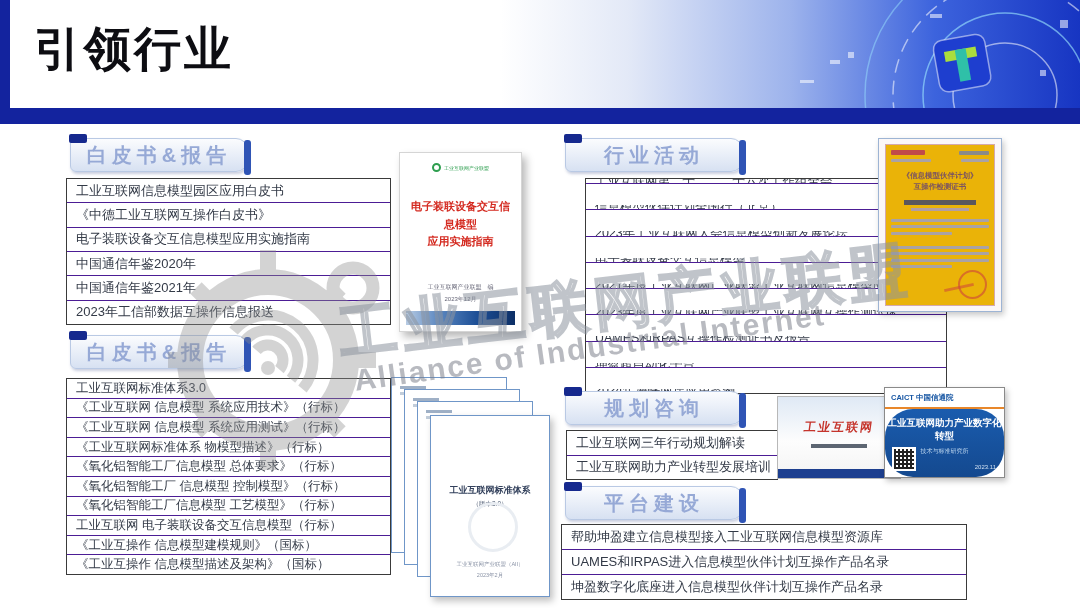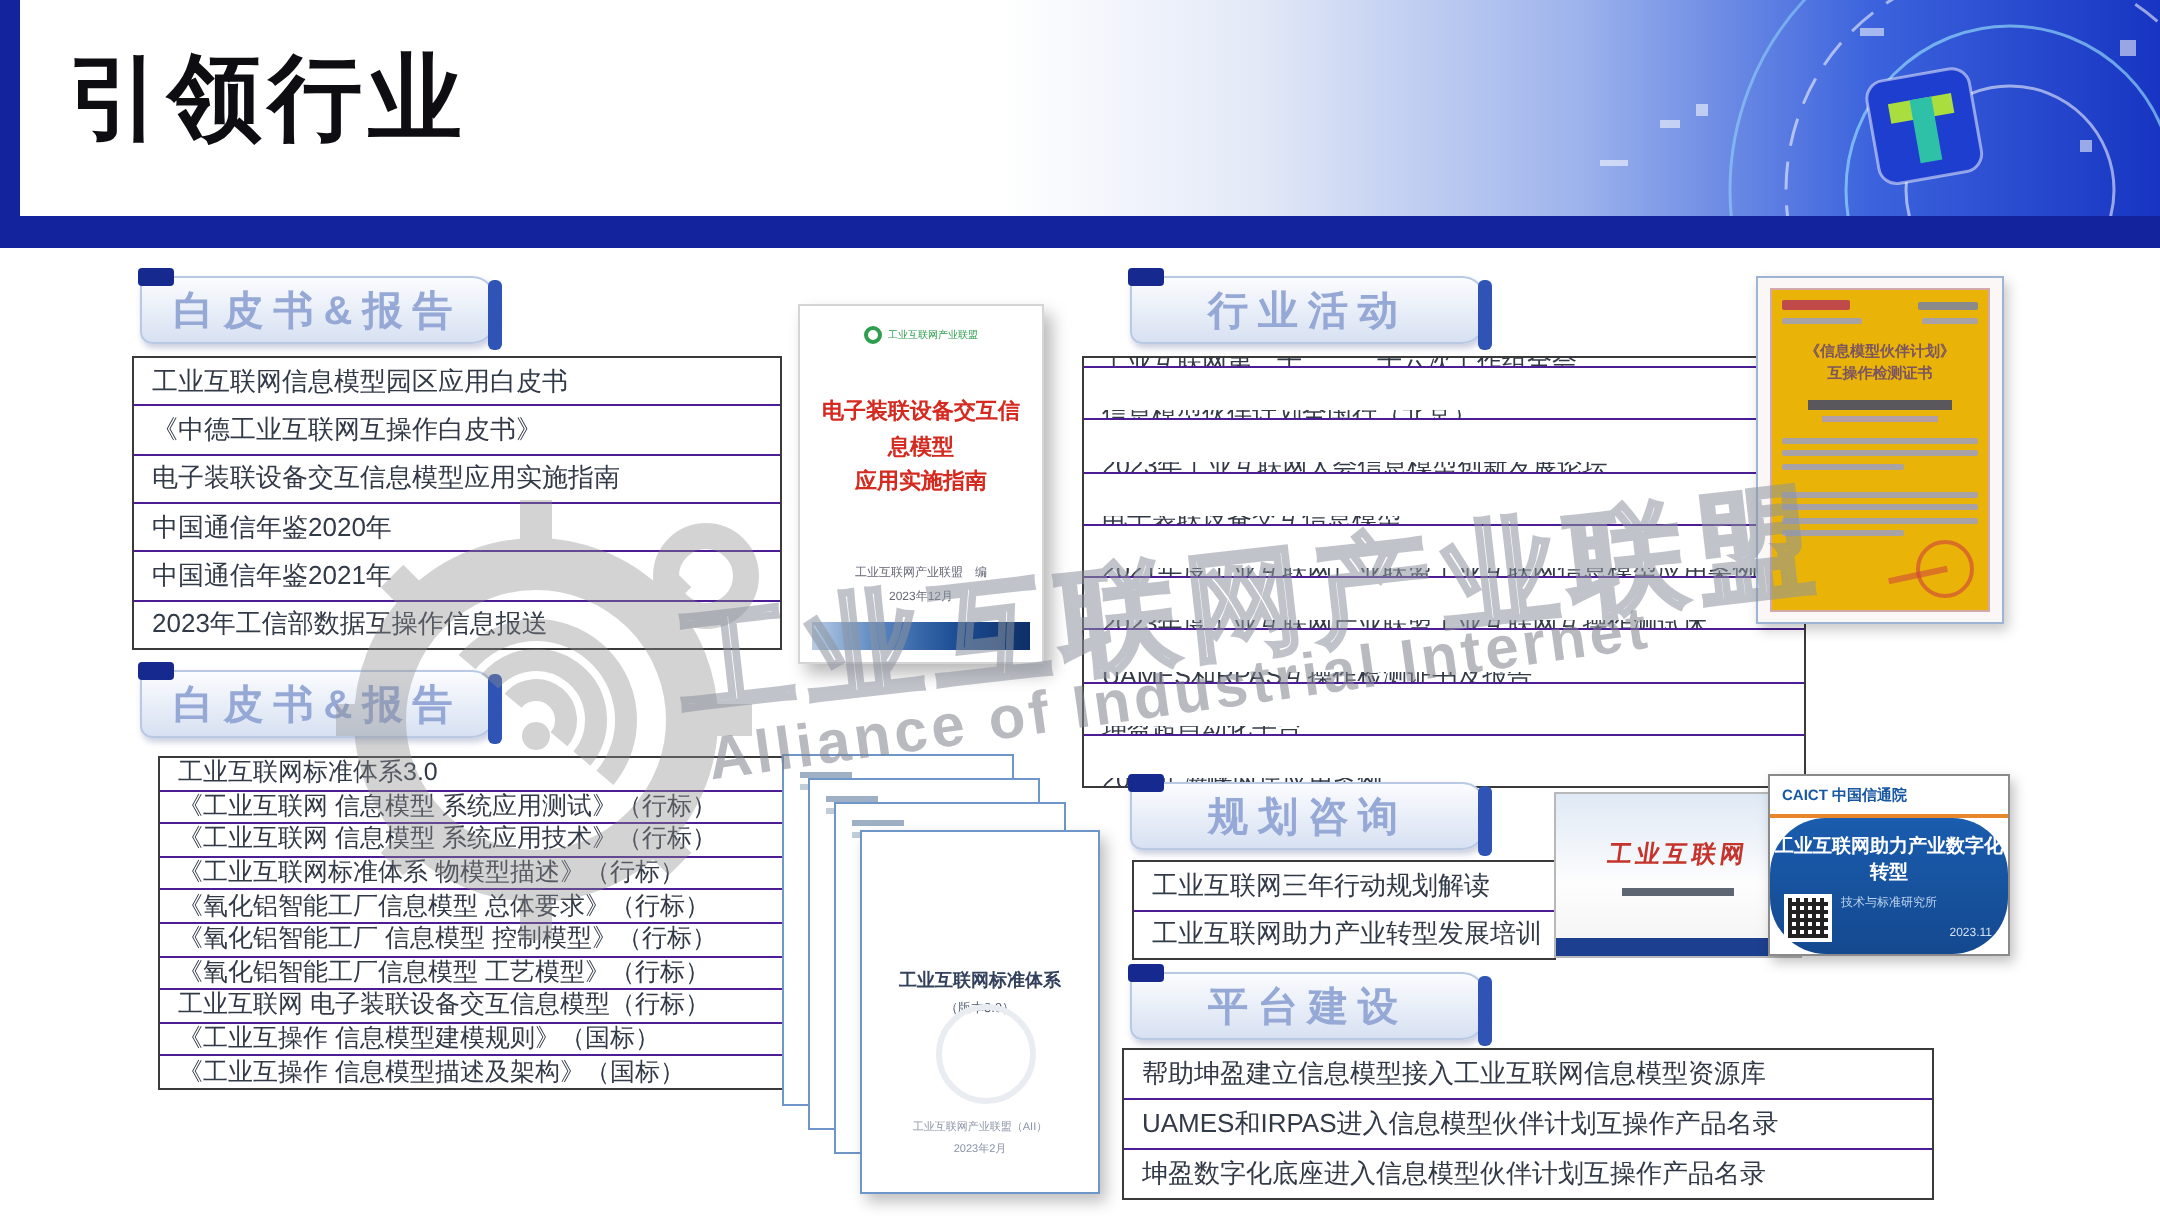--- a/index.html
+++ b/index.html
@@ -30,23 +30,23 @@
     background:#2f54b5;border-radius:3px;}
   .banner span{color:#96a9d6;font-weight:bold;font-size:20px;letter-spacing:5px;}
 
   
   .tbl{position:absolute;background:#fff;border:1.5px solid #3a3a3a;
     display:flex;flex-direction:column;box-sizing:border-box;}
   .tbl .trow{flex:1;border-bottom:1px solid #4c1d95;display:flex;align-items:center;
     padding-left:9px;font-size:13px;color:#333a47;white-space:nowrap;overflow:hidden;}
   .tbl .trow:last-child{border-bottom:none;}
   #tbl-wp1{left:66px;top:178px;width:325px;height:147px;}
-  #tbl-wp2{left:66px;top:378px;width:325px;height:167px;margin-left:13px;}
+  #tbl-wp2{left:66px;top:378px;width:325px;height:197px;}
   #tbl-wp2 .trow{font-size:12.5px;}
-  #tbl-act{left:541px;top:178px;width:362px;height:216px;gap:21px;}
+  #tbl-act{left:585px;top:178px;width:362px;height:216px;gap:21px;}
   #tbl-act .trow{font-size:12.5px;}
   #tbl-plan{left:566px;top:430px;width:212px;height:50px;}
   #tbl-plat{left:561px;top:524px;width:406px;height:76px;text-align:center;}
   #bn-wp1{left:70px;top:138px;}
   #bn-wp2{left:70px;top:335px;}
   #bn-act{left:565px;top:138px;}
   #bn-plan{left:565px;top:391px;}
   #bn-plat{left:565px;top:486px;}
 
   
@@ -173,22 +173,22 @@
   <div class="trow">中国通信年鉴2020年</div>
   <div class="trow">中国通信年鉴2021年</div>
   <div class="trow">2023年工信部数据互操作信息报送</div>
 </div>
 
 <div class="banner" id="bn-wp2">
   <span>白皮书&amp;报告</span>
 </div>
 <div class="tbl" id="tbl-wp2">
   <div class="trow">工业互联网标准体系3.0</div>
+  <div class="trow">《工业互联网 信息模型 系统应用技术》（行标）</div>
   <div class="trow">《工业互联网 信息模型 系统应用测试》（行标）</div>
-  <div class="trow">《工业互联网 信息模型 系统应用技术》（行标）</div>
   <div class="trow">《工业互联网标准体系 物模型描述》（行标）</div>
   <div class="trow">《氧化铝智能工厂信息模型 总体要求》（行标）</div>
   <div class="trow">《氧化铝智能工厂 信息模型 控制模型》（行标）</div>
   <div class="trow">《氧化铝智能工厂信息模型 工艺模型》（行标）</div>
   <div class="trow">工业互联网 电子装联设备交互信息模型（行标）</div>
   <div class="trow">《工业互操作 信息模型建模规则》（国标）</div>
   <div class="trow">《工业互操作 信息模型描述及架构》（国标）</div>
 </div>
 
 <div class="doc-cover">

